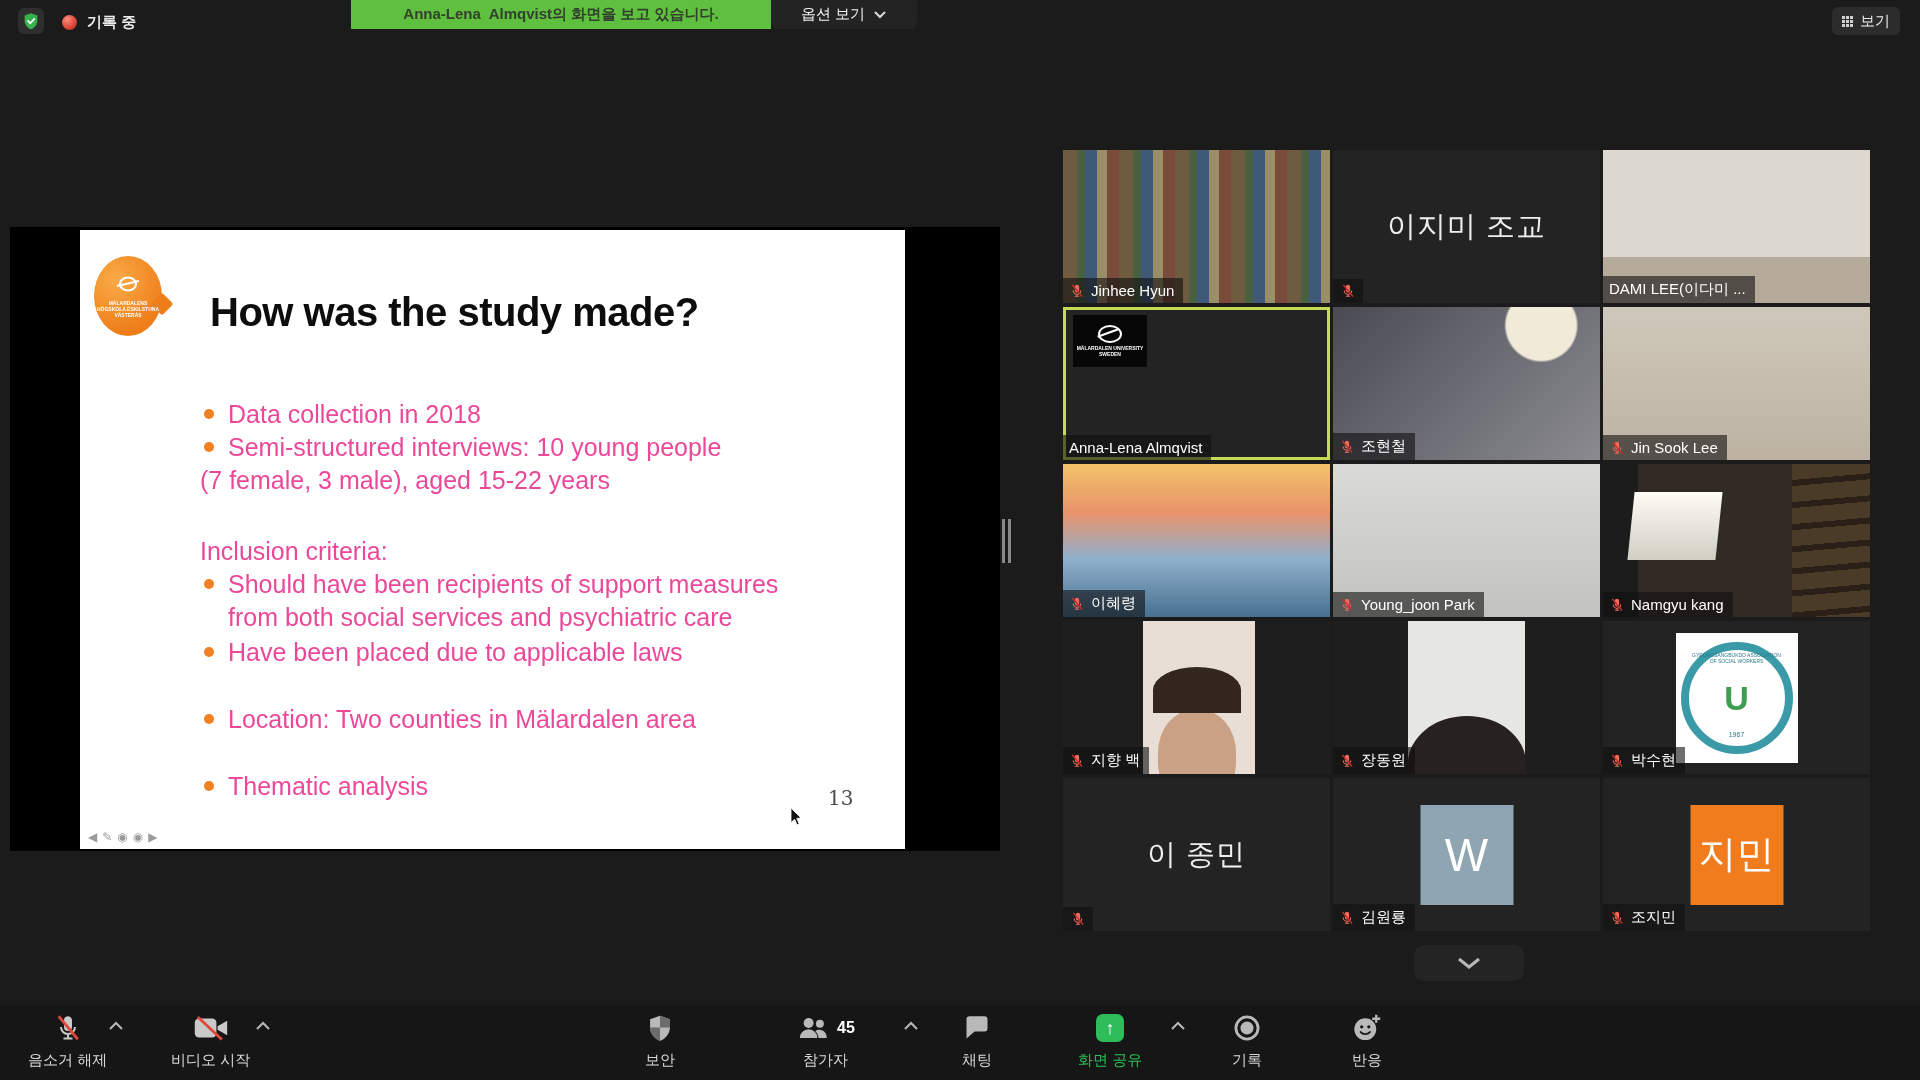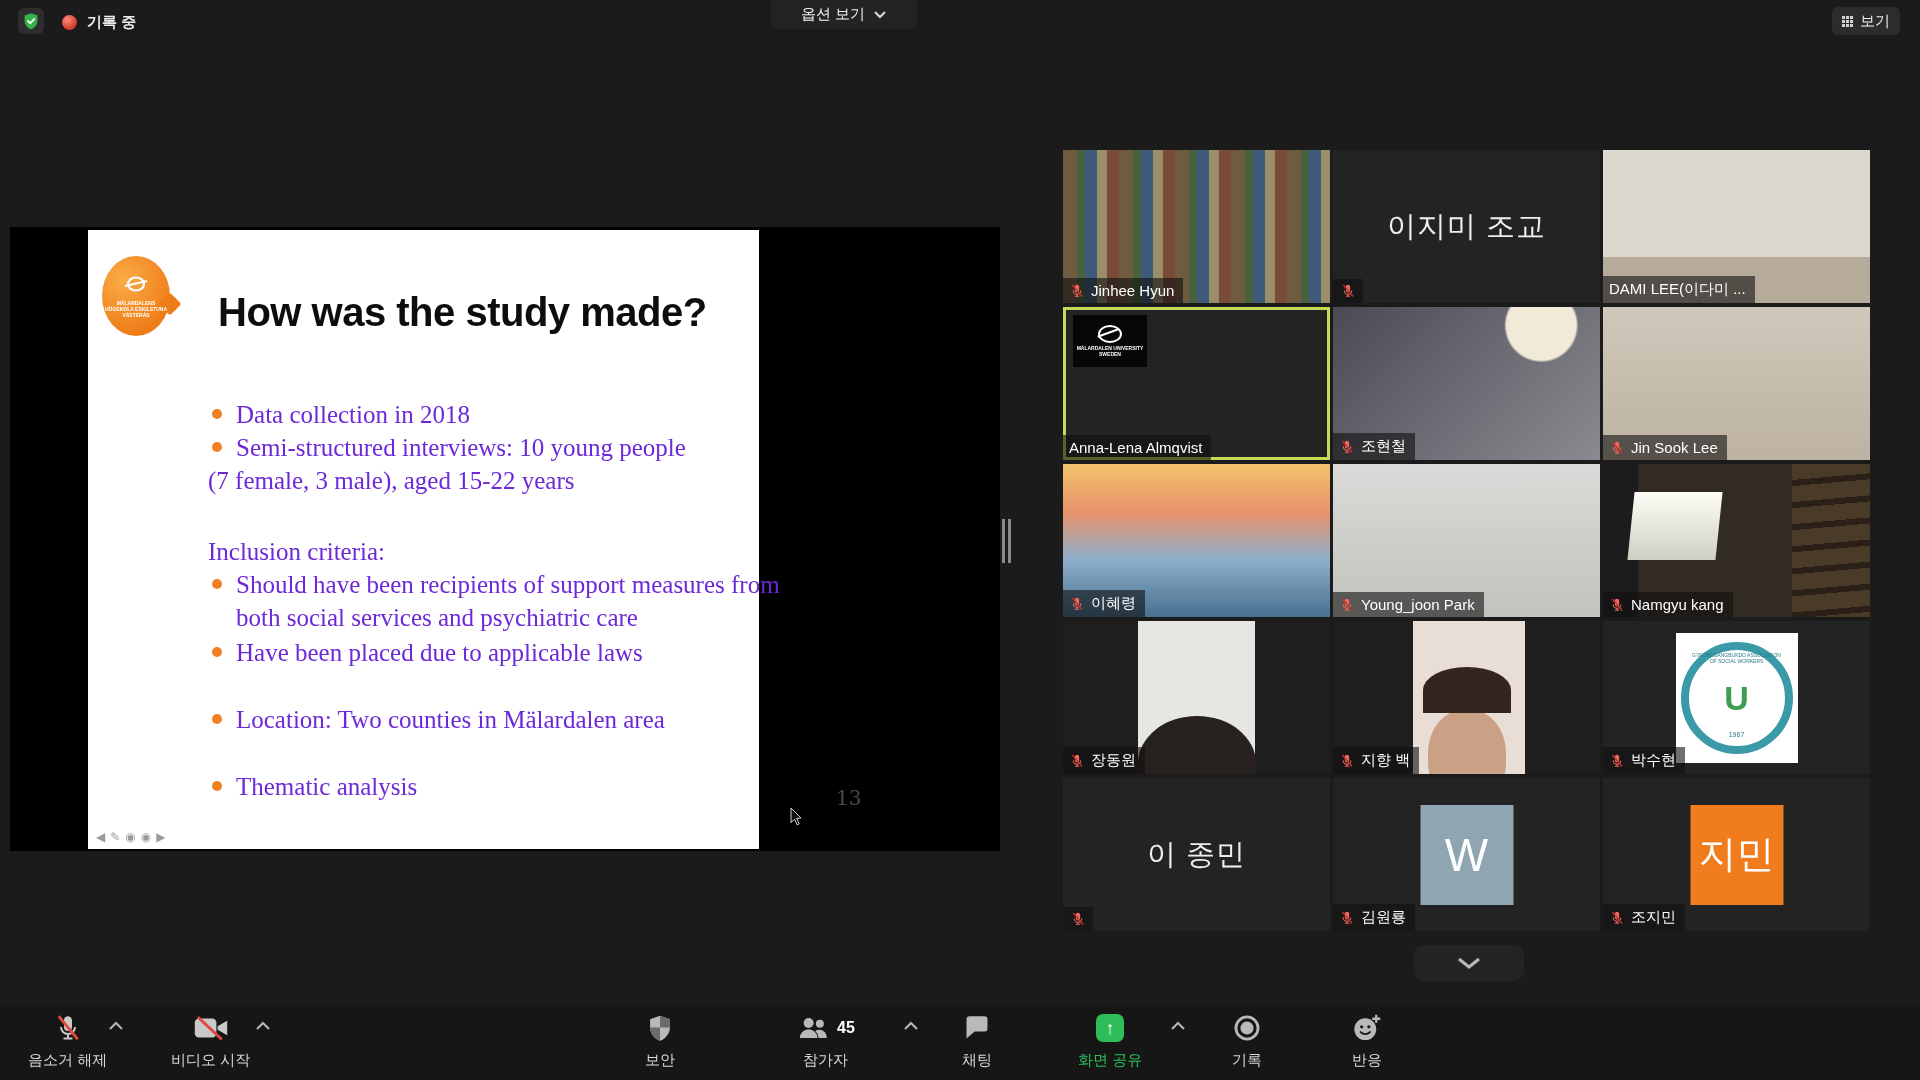--- a/index.html
+++ b/index.html
@@ -19,31 +19,31 @@
     display:flex;align-items:center;justify-content:center;font-size:15px;font-weight:bold;white-space:pre;}
   #options-btn{left:771px;top:0;width:146px;height:29px;background:#232323;border-radius:0 0 8px 8px;
     display:flex;align-items:center;justify-content:center;gap:8px;font-size:15px;color:#f0f0f0;cursor:pointer;}
   #view-btn{left:1832px;top:7px;height:28px;padding:0 10px;background:#2c2c2c;border-radius:6px;
     display:flex;align-items:center;gap:7px;font-size:15px;color:#ececec;cursor:pointer;}
   .gridico{display:grid;grid-template-columns:repeat(3,3px);grid-template-rows:repeat(3,3px);gap:1px;}
   .gridico i{background:#d0d0d0;display:block;}
 
   
   #stage{left:10px;top:227px;width:990px;height:624px;background:#000;}
-  #slide{left:78px;top:3px;width:671px;height:619px;background:#fff;color:#1a1a1a;}
+  #slide{left:70px;top:3px;width:825px;height:619px;background:#fff;color:#1a1a1a;}
   #slide-logo{left:14px;top:26px;width:74px;height:84px;}
   #slide-logo .blob{position:absolute;left:0;top:0;width:68px;height:80px;border-radius:50%;
     background:radial-gradient(circle at 32% 30%,#f9ab47,#ee7c18 75%);}
   #slide-logo .tail{position:absolute;right:-2px;top:40px;width:16px;height:16px;background:#ee7c18;
     transform:rotate(45deg);border-radius:2px;}
   #slide-logo .mark{position:absolute;left:22px;top:16px;width:24px;height:24px;}
   #slide-logo .ltxt{position:absolute;left:0;top:44px;width:68px;text-align:center;color:#fff;
     font-size:5px;font-weight:bold;line-height:6px;}
   #slide-title{left:130px;top:60px;width:680px;font-size:40px;font-weight:bold;letter-spacing:-.5px;color:#0d0d0d;}
-  .srow{position:absolute;font-family:Liberation Serif, serif;font-size:25px;line-height:33px;color:#6d28d9;}
+  .srow{position:absolute;font-family:Liberation Sans, sans-serif;font-size:25px;line-height:33px;color:#ec4899;}
   .srow .dot{position:absolute;left:-24px;top:11px;width:10px;height:10px;border-radius:50%;background:#ef8122;}
   #pageno{left:748px;top:556px;font-family:"DejaVu Serif",serif;font-size:20px;color:#4a4a4a;}
   #slidenav{left:8px;bottom:5px;display:flex;gap:5px;font-size:12px;color:#9a9a9a;align-items:center;}
   #slidenav span{cursor:pointer;}
   #cursor{left:780px;top:580px;}
   #divider{left:1002px;top:519px;width:9px;height:44px;display:flex;gap:3px;cursor:col-resize;}
   #divider i{width:3px;height:44px;background:#8a8a8a;display:block;}
 
   
   #pgrid{left:1063px;top:150px;width:810px;display:grid;grid-template-columns:repeat(3,267px);
@@ -122,20 +122,21 @@
     <div id="shield-badge" class="abs">
       <svg width="18" height="18" viewBox="0 0 24 24">
         <path d="M12 1.5l8.5 3v7c0 5.2-3.6 9.4-8.5 11.5C7.1 20.9 3.5 16.7 3.5 11.5v-7z" fill="#35b24a"></path>
         <path d="M8 12l3 3 5.2-5.6" fill="none" stroke="#fff" stroke-width="2.4" stroke-linecap="round"></path>
       </svg>
     </div>
     <div id="rec-ind" class="abs">
       <span id="rec-dot"></span>
       <span id="rec-label">기록 중</span>
     </div>
+    <div id="banner" class="abs">Anna-Lena  Almqvist의 화면을 보고 있습니다.</div>
     <div id="options-btn" class="abs">
       <span>옵션 보기</span>
       <svg class="chev" viewBox="0 0 14 9">
         <polyline points="2,2 7,7 12,2" fill="none" stroke="#dcdcdc" stroke-width="2"></polyline>
       </svg>
     </div>
     <div id="view-btn" class="abs">
       <span class="gridico">
         <i></i>
           <i></i>
@@ -303,42 +304,42 @@
       <div class="chip">
         <svg class="mic" viewBox="0 0 24 24">
             <path class="bd" d="M12 2.5c1.8 0 3.2 1.4 3.2 3.2v5.4a3.2 3.2 0 0 1-6.4 0V5.7c0-1.8 1.4-3.2 3.2-3.2z"></path>
             <path class="st" d="M6.4 11.2a5.6 5.6 0 0 0 11.2 0M12 16.8v3M8.8 19.8h6.4"></path>
             <path class="sl" d="M5 2.8 19.6 20.4"></path>
           </svg>
         <span>Namgyu kang</span>
       </div>
     </div>
 
-    <div class="tile bg-t9">
-      <span class="hair"></span>
-      <div class="chip">
-        <svg class="mic" viewBox="0 0 24 24">
-            <path class="bd" d="M12 2.5c1.8 0 3.2 1.4 3.2 3.2v5.4a3.2 3.2 0 0 1-6.4 0V5.7c0-1.8 1.4-3.2 3.2-3.2z"></path>
-            <path class="st" d="M6.4 11.2a5.6 5.6 0 0 0 11.2 0M12 16.8v3M8.8 19.8h6.4"></path>
-            <path class="sl" d="M5 2.8 19.6 20.4"></path>
-          </svg>
-        <span>장동원</span>
-      </div>
-    </div>
-
     <div class="tile bg-t10">
       <span class="face"></span>
       <span class="hairb"></span>
       <div class="chip">
         <svg class="mic" viewBox="0 0 24 24">
             <path class="bd" d="M12 2.5c1.8 0 3.2 1.4 3.2 3.2v5.4a3.2 3.2 0 0 1-6.4 0V5.7c0-1.8 1.4-3.2 3.2-3.2z"></path>
             <path class="st" d="M6.4 11.2a5.6 5.6 0 0 0 11.2 0M12 16.8v3M8.8 19.8h6.4"></path>
             <path class="sl" d="M5 2.8 19.6 20.4"></path>
           </svg>
         <span>지향 백</span>
+      </div>
+    </div>
+
+    <div class="tile bg-t9">
+      <span class="hair"></span>
+      <div class="chip">
+        <svg class="mic" viewBox="0 0 24 24">
+            <path class="bd" d="M12 2.5c1.8 0 3.2 1.4 3.2 3.2v5.4a3.2 3.2 0 0 1-6.4 0V5.7c0-1.8 1.4-3.2 3.2-3.2z"></path>
+            <path class="st" d="M6.4 11.2a5.6 5.6 0 0 0 11.2 0M12 16.8v3M8.8 19.8h6.4"></path>
+            <path class="sl" d="M5 2.8 19.6 20.4"></path>
+          </svg>
+        <span>장동원</span>
       </div>
     </div>
 
     <div class="tile">
       <div class="logocard">
         <div class="ring">
           <span class="ringtxt">GYEONGSANGBUKDO ASSOCIATION OF SOCIAL WORKERS</span>
           <span class="usym">U</span>
           <span class="yr">1967</span>
         </div>

